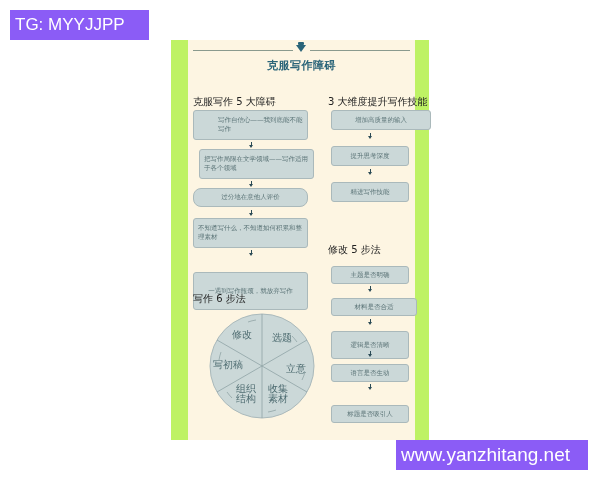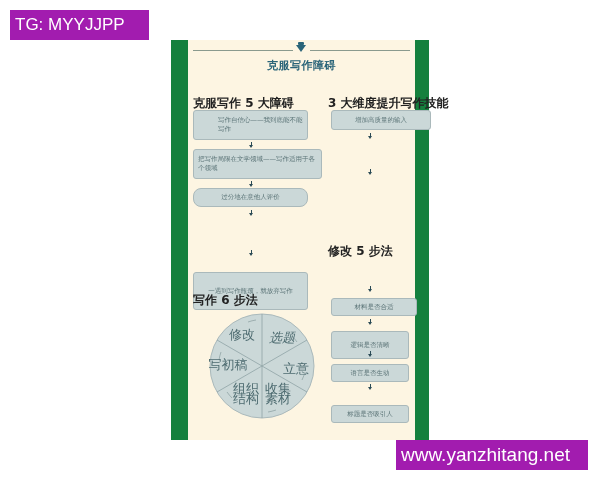--- a/index.html
+++ b/index.html
@@ -1,93 +1,97 @@
 <!DOCTYPE html>
 <html><head>
 <meta charset="utf-8">
 <style>
   * { box-sizing: border-box; margin: 0; padding: 0; }
   html, body { width: 600px; height: 480px; background: #ffffff; overflow: hidden; position: relative; font-family: "DejaVu Sans", sans-serif; }
-  .wm { position: absolute; background: #a21caf; color: #ffffff; font-family: "Liberation Sans", sans-serif; }
+  .wm { position: absolute; background: #8b5cf6; color: #ffffff; font-family: "Liberation Sans", sans-serif; }
   .wm-top { left: 10px; top: 10px; width: 139px; height: 30px; font-size: 17px; line-height: 30px; padding-left: 5px; }
   .wm-bottom { left: 396px; top: 440px; width: 192px; height: 30px; font-size: 19px; line-height: 30px; padding-left: 5px; }
-  .poster { position: absolute; left: 171px; top: 40px; width: 258px; height: 400px; background: #15803d; }
+  .poster { position: absolute; left: 171px; top: 40px; width: 258px; height: 400px; background: #bef264; }
   .panel { position: absolute; left: 17px; top: 0; width: 227px; height: 400px; background: #fdf5e2; }
   .title-line { position: absolute; top: 10px; height: 1px; background: #8a9a8e; }
   .title-line.l { left: 5px; width: 100px; }
   .title-line.r { left: 122px; width: 100px; }
   .diamond { position: absolute; left: 108px; top: 5px; width: 0; height: 0; border-left: 5px solid transparent; border-right: 5px solid transparent; border-top: 7px solid #2a6478; }
   .diamond-top { position: absolute; left: 110px; top: 2px; width: 6px; height: 3px; background: #2a6478; border-radius: 1px; }
   .main-title { position: absolute; left: 0; width: 227px; top: 18px; text-align: center; font-family: "DejaVu Serif", serif; font-size: 11px; color: #2a6478; font-weight: bold; letter-spacing: 0.5px; }
-  .sec-title { position: absolute; font-size: 12px; font-weight: bold; color: #222; white-space: nowrap; }
+  .sec-title { position: absolute; font-size: 10px; font-weight: normal; color: #222; white-space: nowrap; }
   .box { position: absolute; background: #cbd8d8; border: 1px solid #aab9bb; border-radius: 3px; color: #5b7477; font-size: 6.5px; line-height: 9px; padding: 2px 4px; display: flex; align-items: center; }
   .box.c { justify-content: center; text-align: center; }
   .arrow { position: absolute; width: 6px; height: 6px; }
   .arrow::before { content: ""; position: absolute; left: 2.5px; top: 0; width: 1px; height: 3px; background: #2a4a55; }
   .arrow::after { content: ""; position: absolute; left: 0.5px; top: 2.5px; border-left: 2.5px solid transparent; border-right: 2.5px solid transparent; border-top: 3px solid #2a4a55; }
   .wheel { position: absolute; left: 20px; top: 272px; width: 108px; height: 108px; }
-  .wheel-label { position: absolute; font-size: 13px; line-height: 10px; color: #4d6b70; text-align: right; white-space: nowrap; transform: translate(-50%, -50%); }
+  .wheel-label { position: absolute; font-size: 10px; line-height: 10px; color: #4d6b70; text-align: right; white-space: nowrap; transform: translate(-50%, -50%); }
 </style>
 </head>
 <body>
 
 <div class="wm wm-top">TG: MYYJJPP</div>
 
 <div class="poster">
   <div class="panel">
     <div class="title-line l"></div>
     <div class="title-line r"></div>
     <div class="diamond-top"></div>
     <div class="diamond"></div>
     <div class="main-title">克服写作障碍</div>
 
     <div class="sec-title" style="left:5px; top:55px;">克服写作 5 大障碍</div>
     <div class="box" style="left:5px; top:70px; width:115px; height:30px;padding-left:24px;">写作自信心——我到底能不能写作</div>
     <div class="arrow" style="left:60px; top:102px;"></div>
-    <div class="box" style="left:5px; top:109px; width:129px; height:30px;">把写作局限在文学领域——写作适用于各个领域</div>
+    <div class="box" style="left:11px; top:109px; width:115px; height:30px;">把写作局限在文学领域——写作适用于各个领域</div>
     <div class="arrow" style="left:60px; top:141px;"></div>
     <div class="box c" style="left:5px; top:148px; width:115px; height:19px;border-radius:8px;">过分地在意他人评价</div>
     <div class="arrow" style="left:60px; top:170px;"></div>
+    <div class="box" style="left:5px; top:178px; width:115px; height:30px;">不知道写什么，不知道如何积累和整理素材</div>
     <div class="arrow" style="left:60px; top:210px;"></div>
     <div class="box c" style="left:5px; top:232px; width:115px; height:38px;">一遇到写作瓶颈，就放弃写作</div>
 
     <div class="sec-title" style="left:5px; top:252px;">写作 6 步法</div>
     <div class="wheel">
       <svg width="108" height="108" viewBox="0 0 108 108">
         <circle cx="54" cy="54" r="52" fill="#cbd8d8" stroke="#aab9bb" stroke-width="1"></circle>
         <line x1="54" y1="2" x2="54" y2="106" stroke="#8fa3a6" stroke-width="0.8"></line>
         <line x1="9" y1="28" x2="99" y2="80" stroke="#8fa3a6" stroke-width="0.8"></line>
         <line x1="99" y1="28" x2="9" y2="80" stroke="#8fa3a6" stroke-width="0.8"></line>
         <path d="M 40 10 A 45 45 0 0 1 48 8" fill="none" stroke="#7d9396" stroke-width="0.6"></path>
         <path d="M 84 24 A 45 45 0 0 1 89 30" fill="none" stroke="#7d9396" stroke-width="0.6"></path>
         <path d="M 97 60 A 45 45 0 0 1 94 68" fill="none" stroke="#7d9396" stroke-width="0.6"></path>
         <path d="M 68 98 A 45 45 0 0 1 60 100" fill="none" stroke="#7d9396" stroke-width="0.6"></path>
         <path d="M 24 86 A 45 45 0 0 1 19 80" fill="none" stroke="#7d9396" stroke-width="0.6"></path>
         <path d="M 11 48 A 45 45 0 0 1 13 40" fill="none" stroke="#7d9396" stroke-width="0.6"></path>
       </svg>
-      <div class="wheel-label" style="left:74px; top:26px;font-style:italic;">选题</div>
+      <div class="wheel-label" style="left:74px; top:26px;">选题</div>
       <div class="wheel-label" style="left:88px; top:57px;">立意</div>
       <div class="wheel-label" style="left:70px; top:82px;">
         <div>收集</div>
         <div>素材</div>
       </div>
       <div class="wheel-label" style="left:38px; top:82px;">
         <div>组织</div>
         <div>结构</div>
       </div>
       <div class="wheel-label" style="left:20px; top:53px;">写初稿</div>
       <div class="wheel-label" style="left:34px; top:23px;">修改</div>
     </div>
 
     <div class="sec-title" style="left:140px; top:55px;">3 大维度提升写作技能</div>
     <div class="box c" style="left:143px; top:70px; width:100px; height:20px;">增加高质量的输入</div>
     <div class="arrow" style="left:179px; top:93px;"></div>
+    <div class="box c" style="left:143px; top:106px; width:78px; height:20px;">提升思考深度</div>
     <div class="arrow" style="left:179px; top:129px;"></div>
+    <div class="box c" style="left:143px; top:142px; width:78px; height:20px;">精进写作技能</div>
 
     <div class="sec-title" style="left:140px; top:203px;">修改 5 步法</div>
+    <div class="box c" style="left:143px; top:226px; width:78px; height:18px;">主题是否明确</div>
     <div class="arrow" style="left:179px; top:246px;"></div>
     <div class="box c" style="left:143px; top:258px; width:86px; height:18px;">材料是否合适</div>
     <div class="arrow" style="left:179px; top:279px;"></div>
     <div class="box c" style="left:143px; top:291px; width:78px; height:28px;">逻辑是否清晰</div>
     <div class="arrow" style="left:179px; top:311px;"></div>
     <div class="box c" style="left:143px; top:324px; width:78px; height:18px;">语言是否生动</div>
     <div class="arrow" style="left:179px; top:344px;"></div>
     <div class="box c" style="left:143px; top:357px; width:78px; height:18px;margin-top:8px;">标题是否吸引人</div>
   </div>
 </div>

